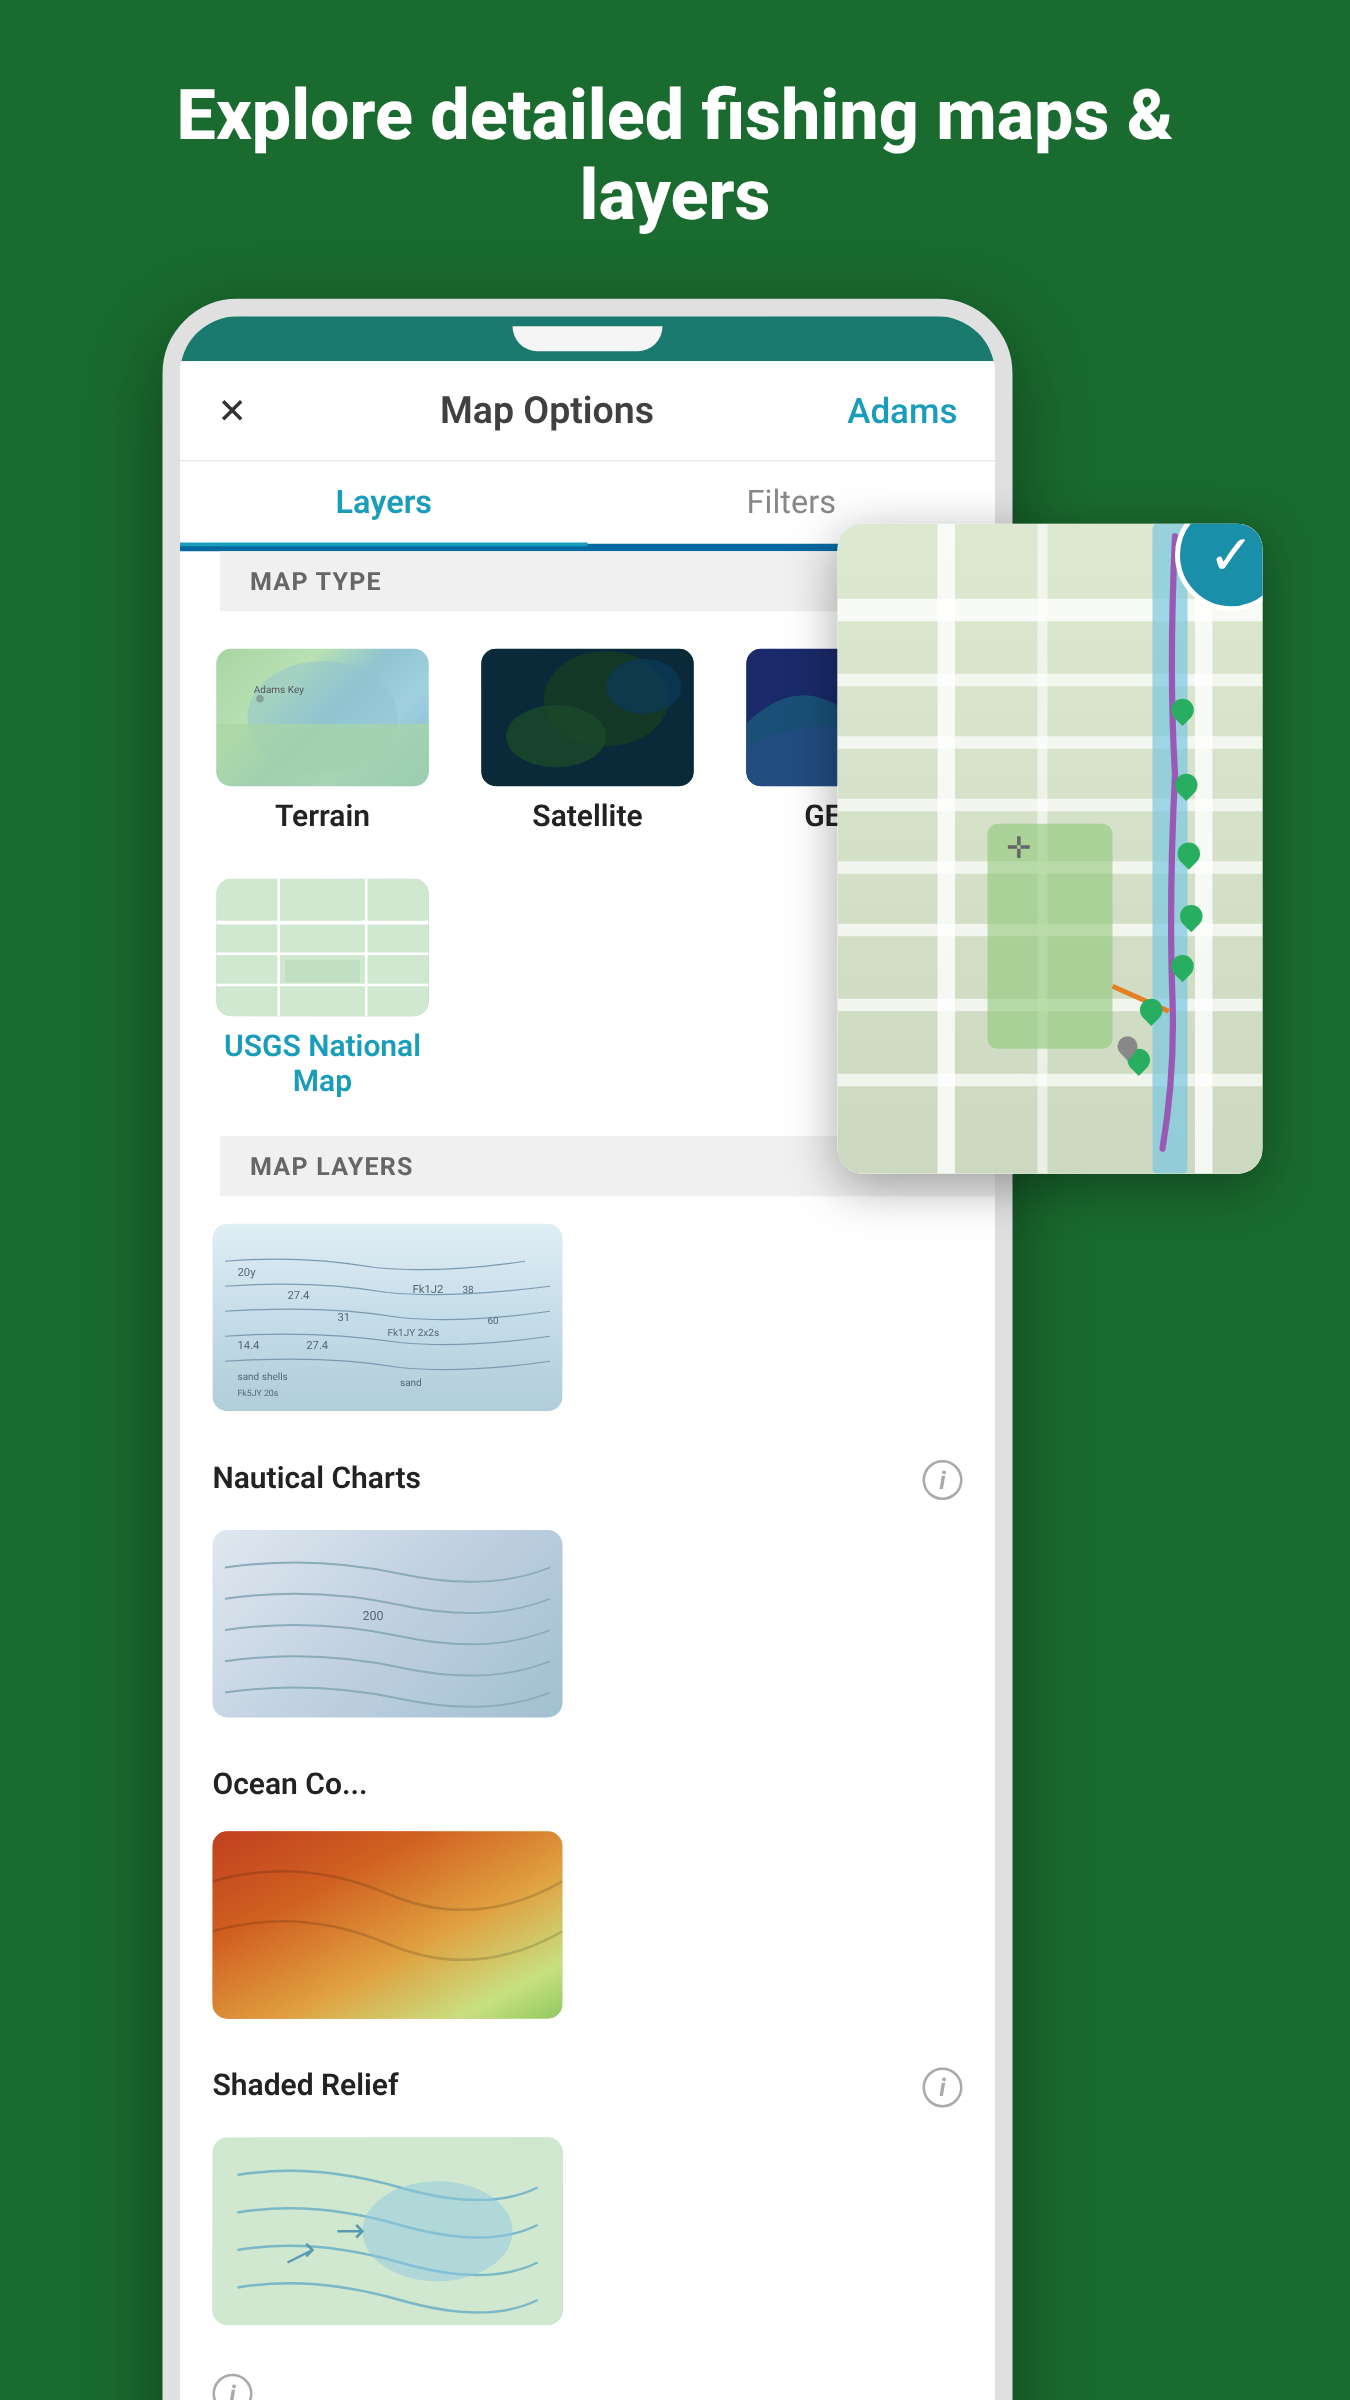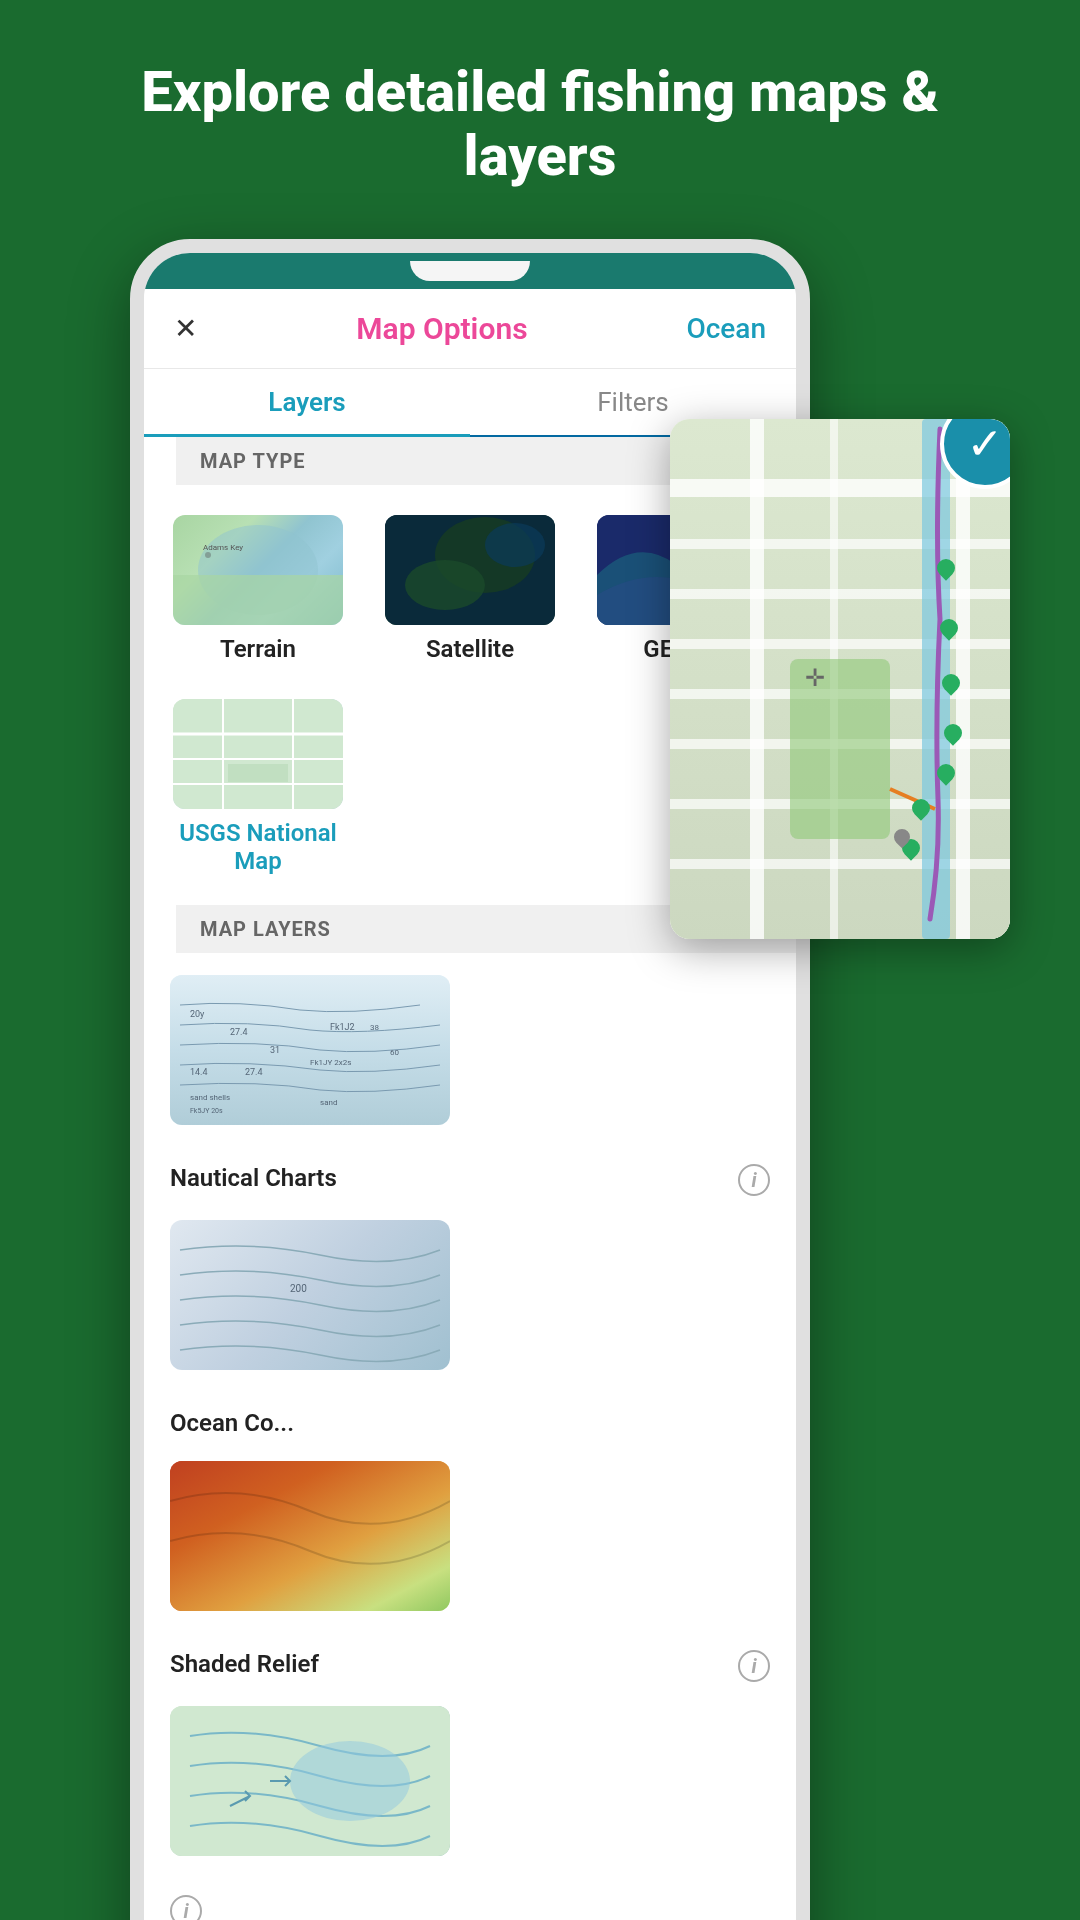--- a/index.html
+++ b/index.html
@@ -74,34 +74,34 @@
 
     .close-icon {
       font-size: 28px;
       color: #333;
       cursor: pointer;
     }
 
     .map-title {
       font-size: 30px;
       font-weight: 600;
-      color: #ec4899;
+      color: #404040;
     }
 
     .done-btn {
       font-size: 28px;
       color: #1a9dbb;
       font-weight: 500;
       cursor: pointer;
     }
 
     
     .tabs {
       display: flex;
-      border-bottom: 2px solid #0369a1;
+      border-bottom: 6px solid #0369a1;
     }
 
     .tab {
       flex: 1;
       text-align: center;
       padding: 18px 10px;
       font-size: 26px;
       color: #888;
       cursor: pointer;
       position: relative;
@@ -385,21 +385,21 @@
 
     <div class="phone-notch-bar">
       <div class="phone-notch"></div>
     </div>
 
     <div class="app-content">
 
       <div class="map-header">
         <span class="close-icon">✕</span>
         <span class="map-title">Map Options</span>
-        <span class="done-btn">Ocean</span>
+        <span class="done-btn">Adams</span>
       </div>
 
       <div class="tabs">
         <div class="tab active">
           <span>Layers</span>
         </div>
         <div class="tab">
           <span>Filters</span>
         </div>
       </div>

